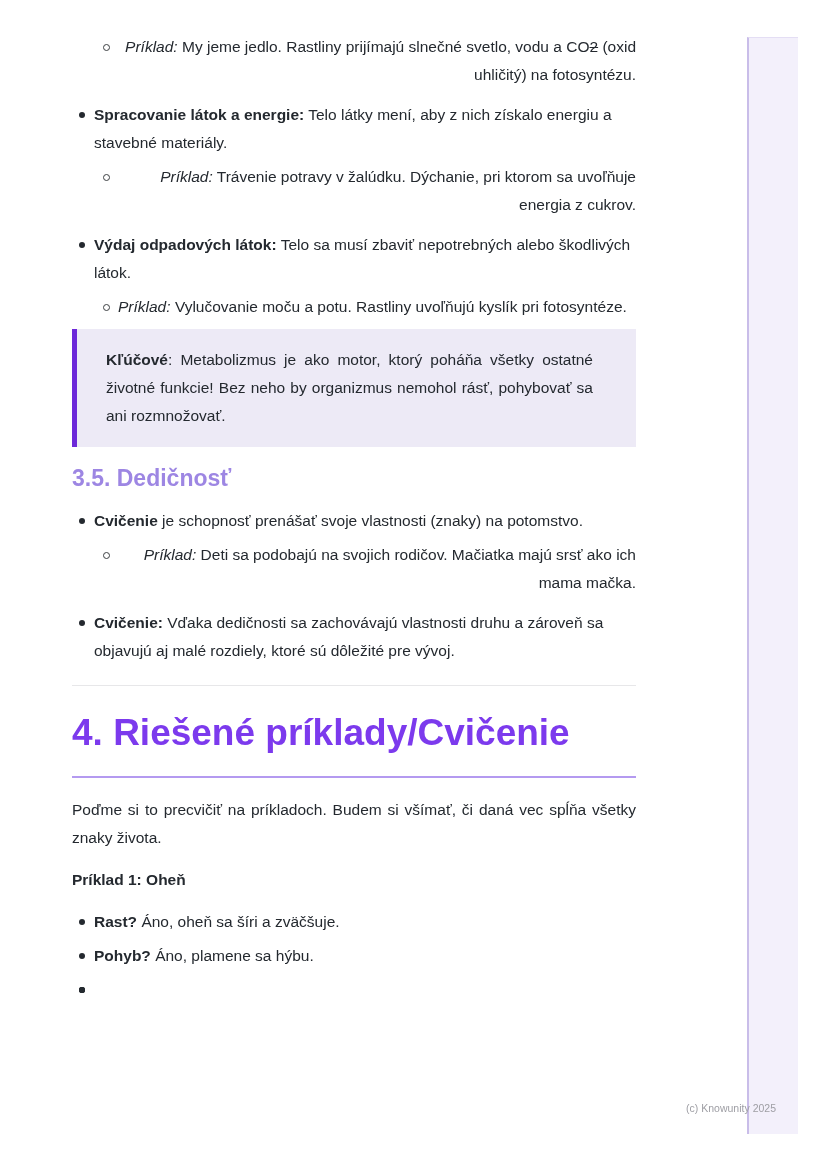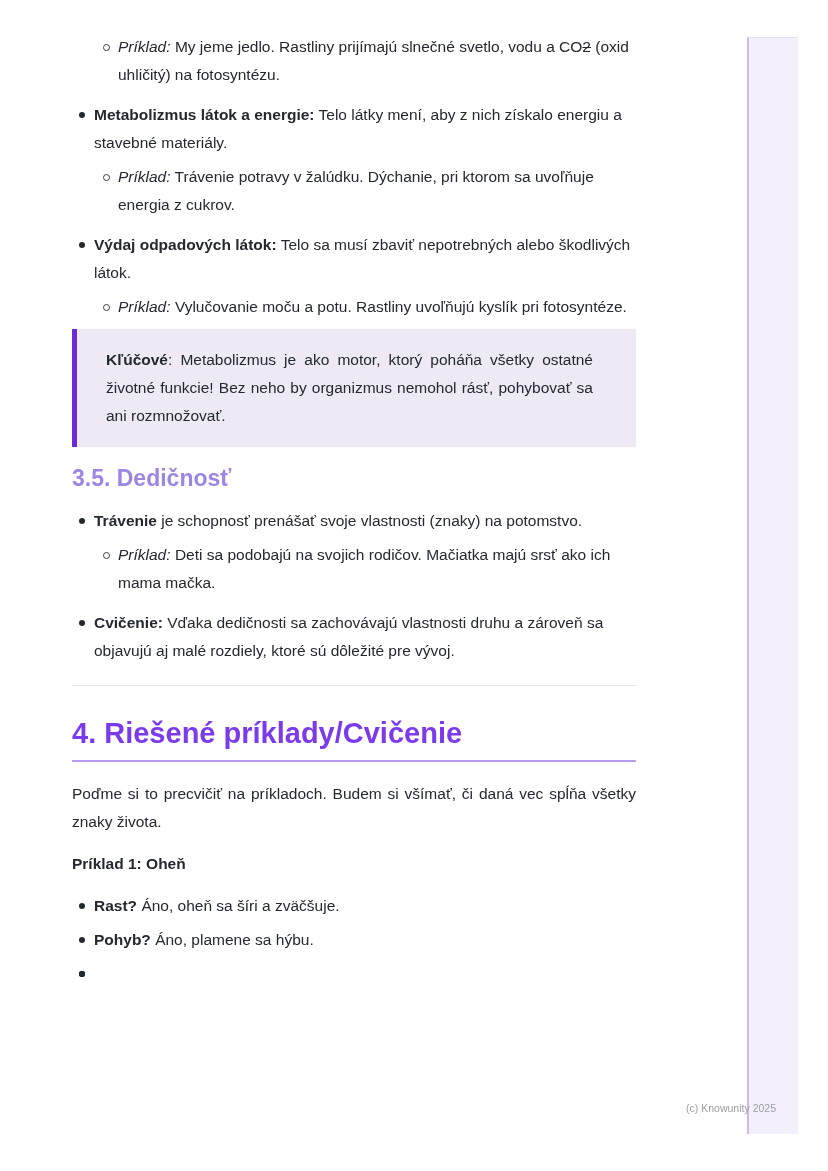--- a/index.html
+++ b/index.html
@@ -11,36 +11,36 @@
     position:absolute;left:72px;top:33px;width:564px;z-index:2;
     font-size:15.5px;line-height:28px;
   }
   
   .li{position:relative;margin-bottom:6px;}
   .l1{padding-left:22px;}
   .l2{padding-left:46px;}
   .marker{position:absolute;top:11px;border-radius:50%;display:block;}
   .l1>.marker{left:7px;width:6px;height:6px;background:#24292f;}
   .l2>.marker{left:31px;width:5px;height:5px;border:1.6px solid #3c4043;background:transparent;}
-  .mb-lg{margin-bottom:12px;}
+  .mb-lg{margin-bottom:12px;text-align:right;}
   b,.term{font-weight:700;}
   i{font-style:italic;}
   .strike{text-decoration:line-through;}
   
   .callout{
     margin-top:8px;background:#edeaf6;border-left:5px solid #6d28d9;
     padding:17px 43px 17px 29px;text-align:justify;
   }
   
   h3{
     margin:16px 0 14px 0;font-size:23px;line-height:30px;font-weight:700;color:#9d86e3;
   }
   h2{
-    margin:30px 0 0 0;font-size:29px;line-height:34px;font-weight:700;color:#7c3aed;
-    padding-bottom:10px;border-bottom:2px solid #b49af0;
+    margin:30px 0 0 0;font-size:37px;line-height:34px;font-weight:700;color:#7c3aed;
+    padding-bottom:26px;border-bottom:2px solid #b49af0;
   }
   hr{border:none;border-top:1px solid #e7e7e9;margin:20px 0 0 0;}
   .intro{margin:18px 0 0 0;text-align:justify;}
   .example-title{margin:14px 0 0 0;font-weight:700;}
   .list-tight{margin-top:14px;}
   
   .edge-strip{
     position:absolute;left:747px;top:37px;width:49px;height:1096px;z-index:1;
     background:#f3f0fb;border-left:2.5px solid #c9bde9;border-top:1px solid #e4def4;
   }
@@ -60,21 +60,21 @@
   <main class="content">
 
     <div class="li l2 mb-lg">
       <span class="marker"></span>
       <span><i>Príklad:</i>
         <span>My jeme jedlo. Rastliny prijímajú slnečné svetlo, vodu a CO</span><span class="strike">2</span><span> (oxid uhličitý) na fotosyntézu.</span></span>
     </div>
 
     <div class="li l1">
       <span class="marker"></span>
-      <span><b>Metabolizmus látok a energie:</b>
+      <span><b>Spracovanie látok a energie:</b>
         <span>Telo látky mení, aby z nich získalo energiu a stavebné materiály.</span></span>
     </div>
     <div class="li l2 mb-lg">
       <span class="marker"></span>
       <span><i>Príklad:</i>
         <span>Trávenie potravy v žalúdku. Dýchanie, pri ktorom sa uvoľňuje energia z cukrov.</span></span>
     </div>
 
     <div class="li l1">
       <span class="marker"></span>
@@ -88,21 +88,21 @@
     </div>
 
     <div class="callout">
       <b>Kľúčové</b><span>: </span><span>Metabolizmus je ako motor, ktorý poháňa všetky ostatné životné funkcie! Bez neho by organizmus nemohol rásť, pohybovať sa ani rozmnožovať.</span>
     </div>
 
     <h3>3.5. Dedičnosť</h3>
 
     <div class="li l1">
       <span class="marker"></span>
-      <span><b>Trávenie</b>
+      <span><b>Cvičenie</b>
         <span>je schopnosť prenášať svoje vlastnosti (znaky) na potomstvo.</span></span>
     </div>
     <div class="li l2 mb-lg">
       <span class="marker"></span>
       <span><i>Príklad:</i>
         <span>Deti sa podobajú na svojich rodičov. Mačiatka majú srsť ako ich mama mačka.</span></span>
     </div>
     <div class="li l1">
       <span class="marker"></span>
       <span><b>Cvičenie:</b>

